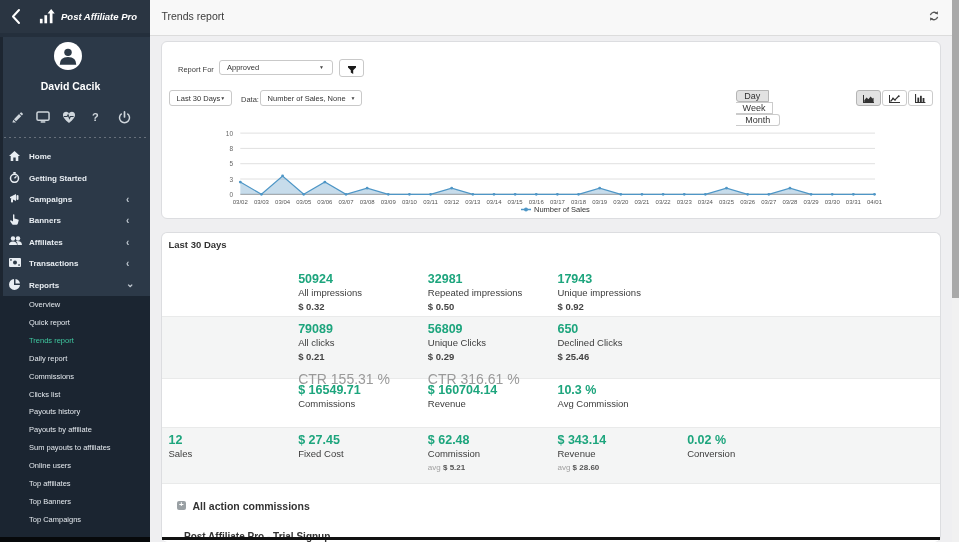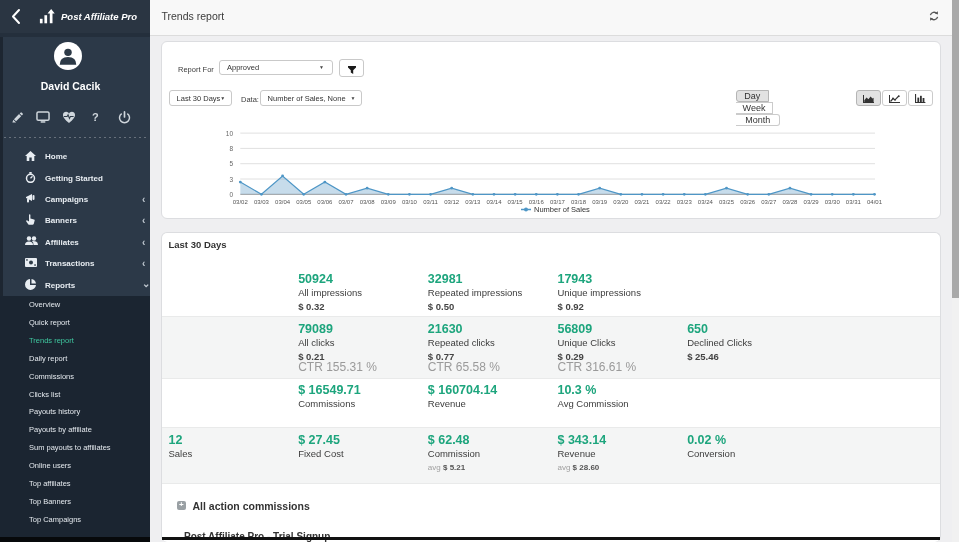--- a/index.html
+++ b/index.html
@@ -12,21 +12,21 @@
 #sideheader { position:absolute; left:0; top:0; width:150px; height:33px; background:#2a3542; }
 #headshadow { position:absolute; left:0; top:33px; width:150px; height:4px; background:#242f3c; }
 #leftstrip { position:absolute; left:0; top:0; width:3px; height:542px; background:#1d2631; }
 #backchev { position:absolute; left:10px; top:8px; }
 #logo { position:absolute; left:39px; top:8px; }
 #logotext { position:absolute; left:61px; top:11px; color:#fff; font-size:9.5px; font-weight:bold; font-style:italic; }
 #avatar { position:absolute; left:53.5px; top:41.5px; width:28px; height:28px; background:#fff; border-radius:50%; }
 #uname { position:absolute; left:0; top:80px; width:141px; text-align:center; color:#fff; font-size:10.5px; font-weight:bold; }
 .topico { position:absolute; top:110px; width:16px; height:16px; color:#cfd6dc; }
 #dashes { position:absolute; left:4px; top:136.5px; width:142px; height:1px; background:repeating-linear-gradient(90deg, rgba(255,255,255,0.28) 0 2px, transparent 2px 5px); }
-#mainnav { position:absolute; left:16px; top:146px; width:150px; }
+#mainnav { position:absolute; left:0; top:146px; width:150px; }
 .nitem { position:relative; height:21.4px; display:flex; align-items:center; color:#e8edf2; font-size:8px; font-weight:bold; }
 .nitem .ni { position:absolute; left:9px; width:10px; text-align:center; }
 .nitem .nt { position:absolute; left:29px; }
 .nitem .nc { position:absolute; left:126px; font-size:10px; color:#c2cad2; font-weight:bold; top:5px; }
 #subnav { position:absolute; left:0; top:296px; width:150px; height:241px; background:#1b2531; }
 .sitem { height:17.85px; display:flex; align-items:center; padding-left:29px; color:#e4e9ee; font-size:7.5px; }
 .sitem.act { color:#3fc79f; }
 #sidebottom { position:absolute; left:0; top:537px; width:150px; height:5px; background:#07090b; }
 
 
@@ -56,21 +56,21 @@
 .cbtn.on { background:#e2e2e2; border-color:#b5b5b5; }
 
 
 #lbl30 { position:absolute; left:6.5px; top:6.5px; font-size:9.5px; font-weight:bold; color:#333; }
 .srow { position:absolute; left:0; width:778px; display:grid; grid-template-columns:repeat(6,129.66px); }
 .srow.gray { background:#f4f5f5; border-top:1px solid #e9eaea; border-bottom:1px solid #e9eaea; }
 .cell { padding-left:6.5px; }
 .v { font-size:12.5px; font-weight:bold; color:#1da57d; line-height:13px; }
 .l { font-size:9.5px; color:#3c3c3c; line-height:12px; margin-top:1px; }
 .s2 { font-size:9.5px; font-weight:bold; color:#444; line-height:11px; margin-top:2px; }
-.ctr { font-size:12px; color:#9a9a9a; line-height:11px; margin-top:0px; }
+.ctr { font-size:14px; color:#9a9a9a; line-height:11px; margin-top:12px; }
 .avg { font-size:8px; color:#6a6a6a; line-height:11px; margin-top:2px; }
 
 #expander { position:absolute; left:15px; top:267px; display:flex; align-items:center; }
 #expander .plus { width:8.5px; height:8.5px; background:#9aa0a4; border-radius:2px; color:#fff; font-size:8px; line-height:8.5px; text-align:center; margin-right:7px; font-weight:bold; }
 #expander .xt { font-size:10.5px; font-weight:bold; color:#333; }
 #papline { position:absolute; left:22px; top:298.5px; font-size:10px; font-weight:bold; color:#333; }
 #blackline { position:absolute; left:0px; top:304.8px; width:778px; height:3px; background:#111; }
 
 
 #sbar { position:absolute; left:952px; top:0; width:7px; height:542px; background:#f1f1f1; }
@@ -356,26 +356,20 @@
     </div>
     <div class="srow gray" style="top:83.9px; height:62.4px; padding-top:5.2px;">
       <div class="cell"></div>
       <div class="cell">
           <div class="v">79089</div>
           <div class="l">All clicks</div>
           <div class="s2">$ 0.21</div>
           <div class="ctr">CTR 155.31 %</div>
         </div>
       <div class="cell">
-          <div class="v">21630</div>
-          <div class="l">Repeated clicks</div>
-          <div class="s2">$ 0.77</div>
-          <div class="ctr">CTR 65.58 %</div>
-        </div>
-      <div class="cell">
           <div class="v">56809</div>
           <div class="l">Unique Clicks</div>
           <div class="s2">$ 0.29</div>
           <div class="ctr">CTR 316.61 %</div>
         </div>
       <div class="cell">
           <div class="v">650</div>
           <div class="l">Declined Clicks</div>
           <div class="s2">$ 25.46</div>
         </div>

